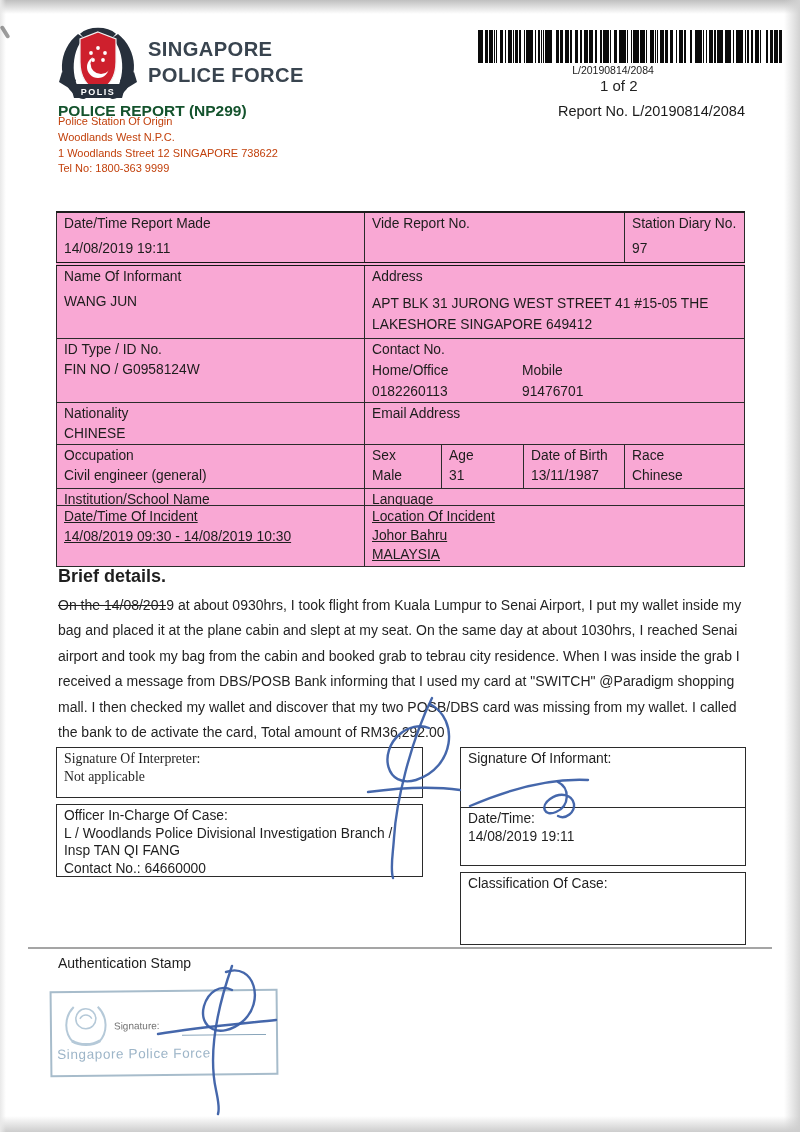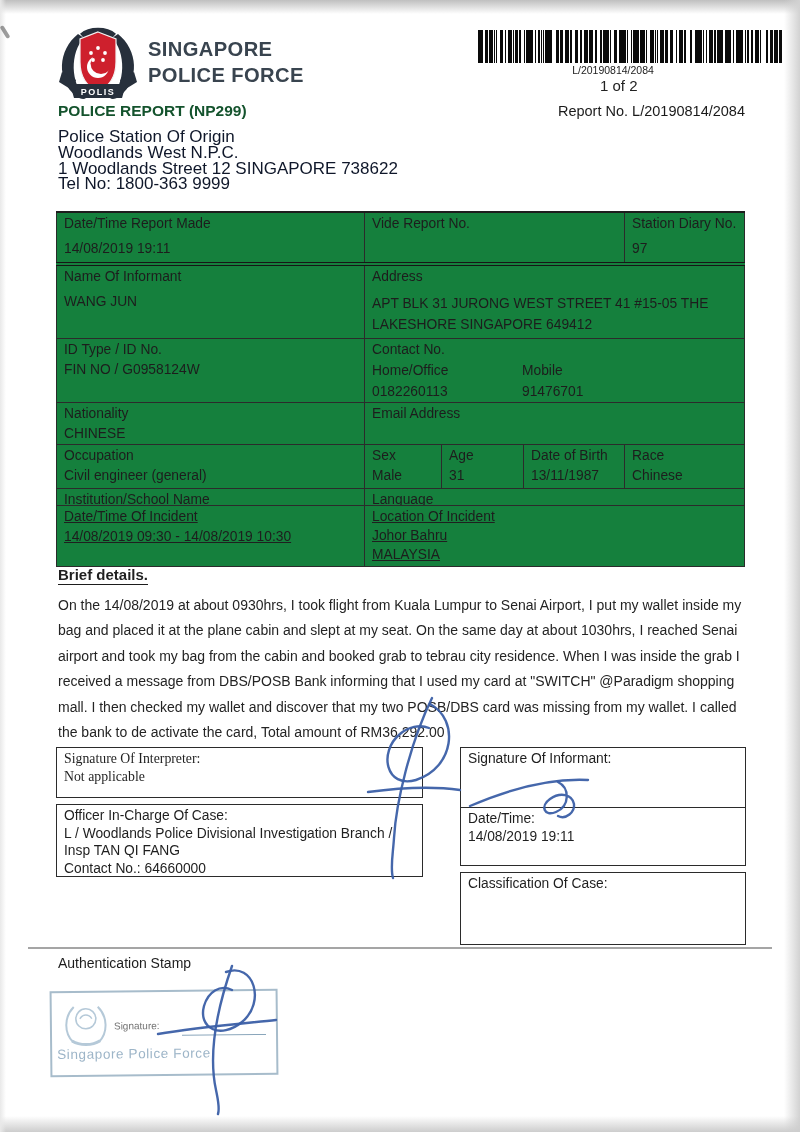--- a/index.html
+++ b/index.html
@@ -28,46 +28,46 @@
 
   .barcode { left:478px; top:30px; width:298px; height:33px; background-color:#fff;
     background-image:
       repeating-linear-gradient(90deg,#0a0a0a 0 2px, transparent 2px 5px, #0a0a0a 5px 6px, transparent 6px 8px, #0a0a0a 8px 12px, transparent 12px 13px, #0a0a0a 13px 14px, transparent 14px 19px),
       repeating-linear-gradient(90deg,#0a0a0a 0 1px, transparent 1px 4px, #0a0a0a 4px 7px, transparent 7px 9px, #0a0a0a 9px 10px, transparent 10px 15px);
     border-left:3px solid #0a0a0a; border-right:3px solid #0a0a0a; }
   .barcode-label { left:478px; top:64px; width:270px; text-align:center; font-size:10.5px; color:#222; }
   .page-indicator { left:600px; top:77px; width:142px; text-align:left; font-size:15px; color:#222; }
   .form-title { left:58px; top:102px; font-size:15.5px; font-weight:bold; color:#14532d; }
   .report-no { left:440px; top:103px; width:305px; text-align:right; font-size:14.5px; color:#1a1a1a; }
-  .station { left:58px; top:129px; font-size:17px; line-height:15.8px; color:#0f172a; }
-
-  
-  table { border-collapse:collapse; table-layout:fixed; width:688px; background:#15803d; }
+  .station { left:58px; top:114px; font-size:11px; line-height:15.8px; color:#c2410c; }
+
+  
+  table { border-collapse:collapse; table-layout:fixed; width:688px; background:#f9a8d4; }
   td { border:1.6px solid #2b2b2b; padding:2px 7px 2px 7px; vertical-align:top;
        font-size:13.8px; line-height:17px; color:#1d1d1d; }
   .tblA { left:56px; top:211px; }
   .tblA td.thick { border-bottom:4px double #161616; }
   .tblA tr.r1 td { height:45px; border-top:2.4px solid #1d1d1d; }
   .tblA tr.r2 td { height:68px; }
   .tblA tr.r3 td { height:57px; }
   .tblA tr.r4 td { height:36px; }
   .tblA tr.r5 td { height:39px; }
   .tblA tr.r6 td { height:31px; }
   .tblB { left:56px; top:505px;text-decoration:underline; }
   .tblB td { height:56px; }
   .lbl { display:block; }
   .val { display:block; margin-top:3px; }
   .g8 .val { margin-top:8px; }
   .contact-row { margin-top:4px; }
   .contact-row span { display:inline-block; width:150px; }
   .loc-line { display:block; margin-top:2px; }
 
   
-  .brief-head { left:58px; top:566px; font-size:15px; font-weight:bold;
-    border-bottom:1.6px solid #1d1d1d; padding-bottom:1px; }
+  .brief-head { left:58px; top:566px; font-size:18px; font-weight:bold;
+    border-bottom:1.6px solid #1d1d1d; padding-bottom:18px; }
   .brief-text { left:58px; top:593px; width:696px; font-size:14px; line-height:25.4px; color:#242424; }
 
   
   .sigwrap { left:56px; top:747px; display:flex; gap:37px; }
   .sigcol-l { width:367px; }
   .sigcol-r { width:286px; }
   .sigbox { border:1.6px solid #2b2b2b; padding:3px 7px; font-size:13.8px; line-height:16.5px;
     background:#fff; box-sizing:border-box; }
   .sigbox + .sigbox { margin-top:-1.6px; }
   .spacer6 { height:6px; }

